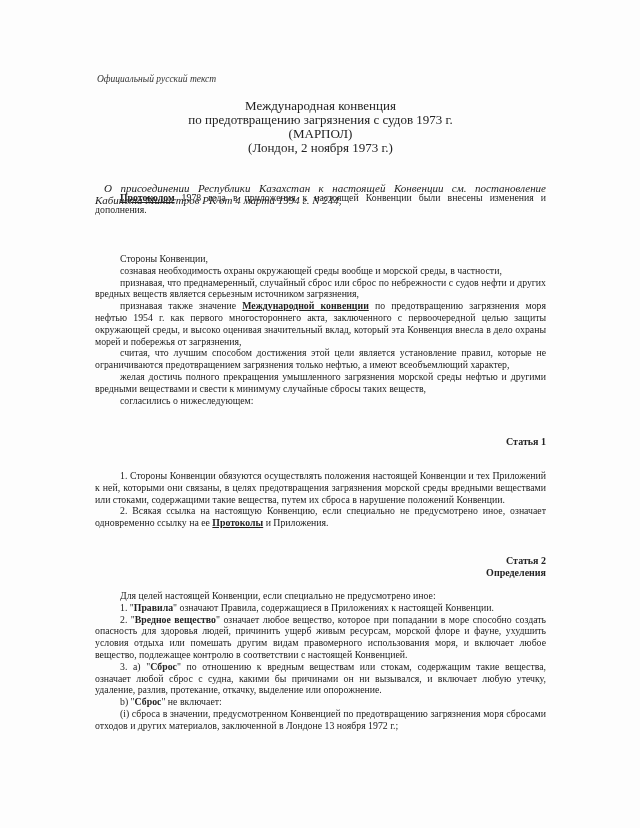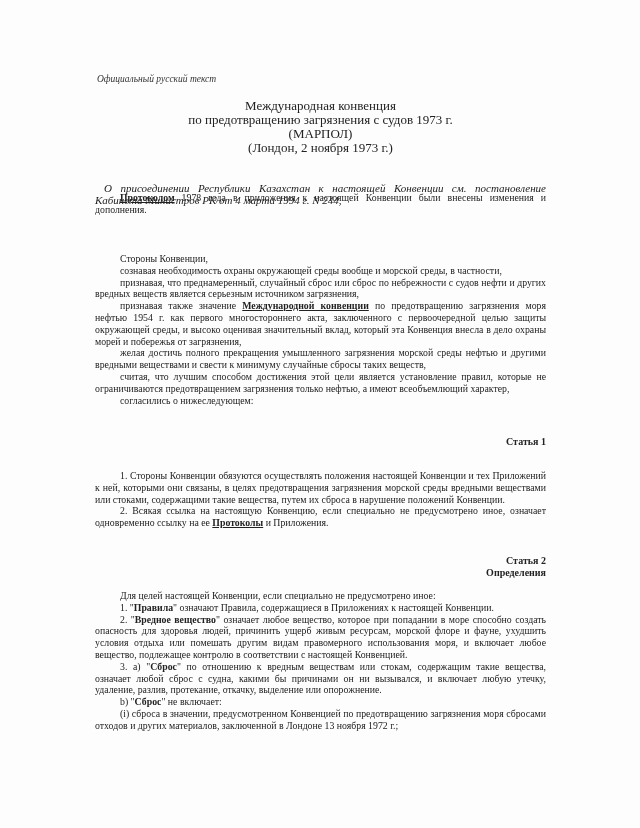--- a/index.html
+++ b/index.html
@@ -33,22 +33,22 @@
 
 <div class="block" style="top:192px;">
   <p><a class="ref">Протоколом</a><span> 1978 года в приложения к настоящей Конвенции были внесены изменения и дополнения.</span></p>
 </div>
 
 <div class="block" style="top:253px;">
   <p>Стороны Конвенции,</p>
   <p>сознавая необходимость охраны окружающей среды вообще и морской среды, в частности,</p>
   <p>признавая, что преднамеренный, случайный сброс или сброс по небрежности с судов нефти и других вредных веществ является серьезным источником загрязнения,</p>
   <p><span>признавая также значение </span><a class="ref">Международной конвенции</a><span> по предотвращению загрязнения моря нефтью 1954 г. как первого многостороннего акта, заключенного с первоочередной целью защиты окружающей среды, и высоко оценивая значительный вклад, который эта Конвенция внесла в дело охраны морей и побережья от загрязнения,</span></p>
+  <p>считая, что лучшим способом достижения этой цели является установление правил, которые не ограничиваются предотвращением загрязнения только нефтью, а имеют всеобъемлющий характер,</p>
   <p>желая достичь полного прекращения умышленного загрязнения морской среды нефтью и другими вредными веществами и свести к минимуму случайные сбросы таких веществ,</p>
-  <p>считая, что лучшим способом достижения этой цели является установление правил, которые не ограничиваются предотвращением загрязнения только нефтью, а имеют всеобъемлющий характер,</p>
   <p>согласились о нижеследующем:</p>
 </div>
 
 <div class="heading" style="top:436px;">
   <div>Статья 1</div>
 </div>
 
 <div class="block" style="top:470px;">
   <p>1. Стороны Конвенции обязуются осуществлять положения настоящей Конвенции и тех Приложений к ней, которыми они связаны, в целях предотвращения загрязнения морской среды вредными веществами или стоками, содержащими такие вещества, путем их сброса в нарушение положений Конвенции.</p>
   <p><span>2. Всякая ссылка на настоящую Конвенцию, если специально не предусмотрено иное, означает одновременно ссылку на ее </span><a class="ref">Протоколы</a><span> и Приложения.</span></p>

